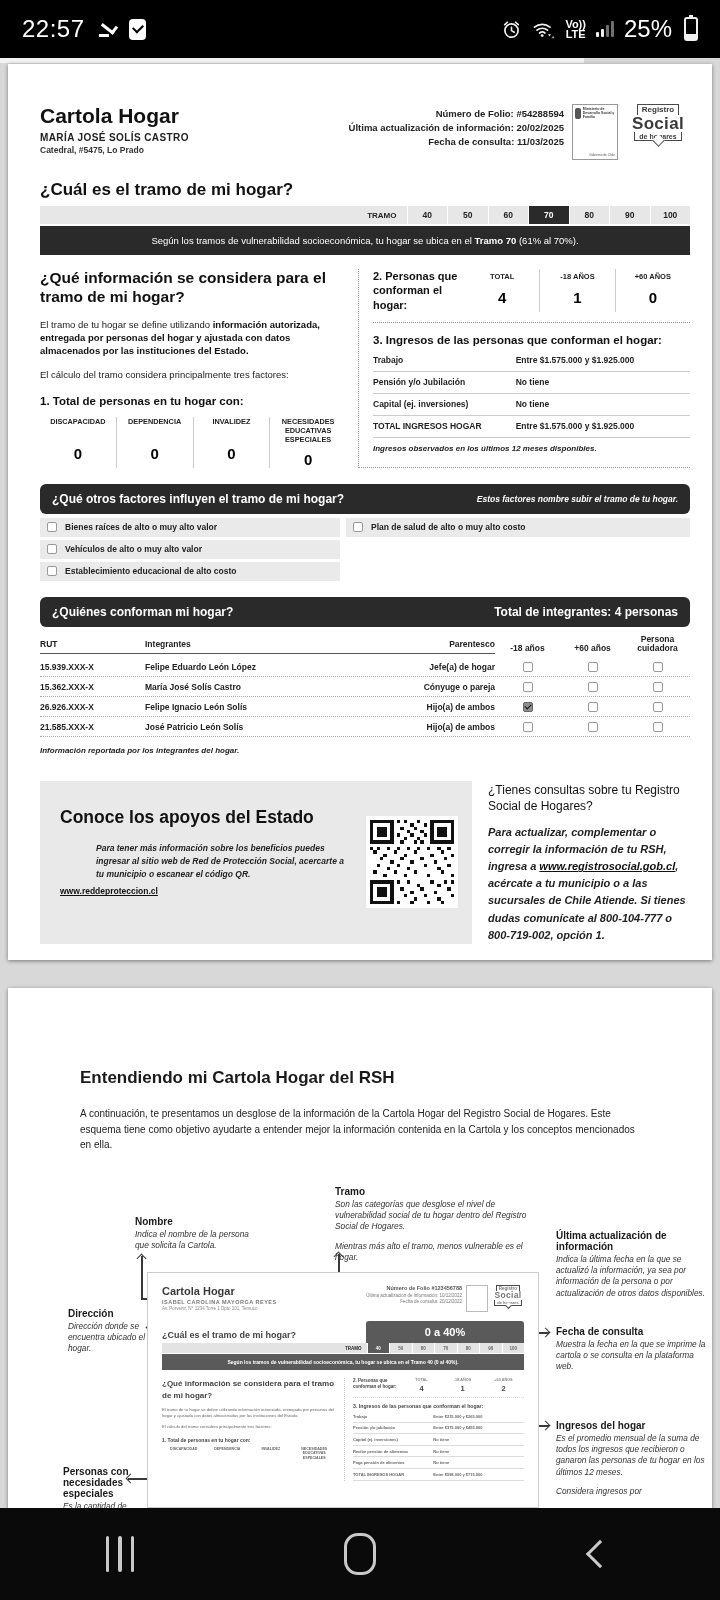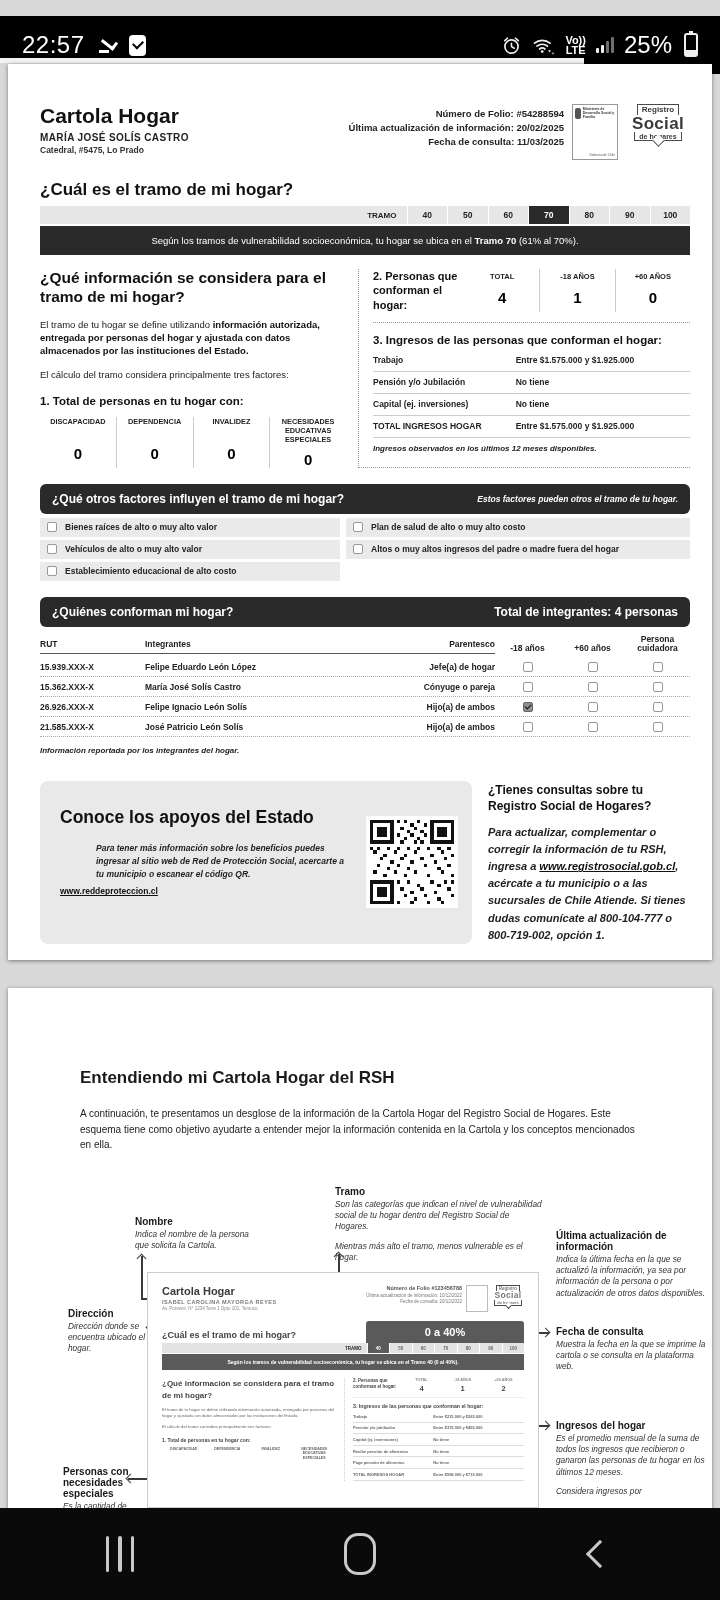--- a/index.html
+++ b/index.html
@@ -1,21 +1,21 @@
 <!DOCTYPE html>
 <html><head>
 <meta charset="utf-8">
 <style>
   * { margin:0; padding:0; box-sizing:border-box; }
   html,body { background:#000; }
   body { font-family:"Liberation Sans", sans-serif; }
   .screen { position:relative; width:720px; height:1600px; background:#d8d8d8; overflow:hidden; }
 
   
-  .status-bar { position:absolute; top:16px; left:0; width:720px; height:58px; background:#000;
+  .status-bar { position:absolute; top:0; left:0; width:720px; height:58px; background:#000;
     display:flex; align-items:center; justify-content:space-between; padding:0 22px; color:#fff; }
   .sb-left, .sb-right { display:flex; align-items:center; gap:10px; }
   .sb-time { font-size:24px; letter-spacing:.5px; }
   .ic-sent { position:relative; width:20px; height:16px; margin-left:4px; }
   .ic-sent::before { content:""; position:absolute; left:3px; top:1px; width:12px; height:6px;
     border-right:3px solid #fff; border-bottom:3px solid #fff; transform:rotate(38deg); }
   .ic-sent::after { content:""; position:absolute; left:0; bottom:0; width:10px; height:3px; background:#fff; }
   .ic-task { width:17px; height:21px; background:#fff; border-radius:4px; position:relative; }
   .ic-task::after { content:""; position:absolute; left:4px; top:5px; width:8px; height:5px;
     border-left:2.5px solid #000; border-bottom:2.5px solid #000; transform:rotate(-45deg); }
@@ -104,28 +104,28 @@
 
   .mem-head { display:flex; align-items:flex-end; padding:8px 0 3px; font-size:8.5px; font-weight:bold; color:#222; }
   .mem-row { display:flex; align-items:center; padding:4.5px 0; border-bottom:1px dotted #aaa; font-size:8.5px; font-weight:bold; color:#222; }
   .c-rut { width:105px; } .c-name { width:200px; } .c-rel { width:150px;text-align:right; }
   .c-chk { width:65px; text-align:center; line-height:1.15; }
   .mem-head .c-rut, .mem-head .c-name, .mem-head .c-rel { border-bottom:1.5px solid #555; padding-bottom:4px; }
   .mem-row .c-chk { display:flex; justify-content:center; }
   .mem-note { font-size:8px; font-weight:bold; font-style:italic; margin-top:9px; color:#222; }
 
   .apoyos { display:flex; gap:16px; margin-top:26px; }
-  .ap-box { width:432px; background:#e9e9e9; border-radius:8px; padding:16px 14px 16px 20px; display:flex; gap:20px; }
+  .ap-box { width:432px; background:#e9e9e9; border-radius:0; padding:16px 14px 16px 20px; display:flex; gap:20px; }
   .ap-txt { flex:1; }
   .ap-title { font-size:17.5px; font-weight:bold; color:#111; margin:10px 0 14px; }
   .ap-p { font-size:8.5px; font-weight:bold; font-style:italic; line-height:1.5; color:#222;margin-left:36px; }
   .ap-link { display:inline-block; font-size:8.5px; font-weight:bold; text-decoration:underline; color:#111; margin-top:2px; }
   .qr { width:92px; height:92px; background:#fff; align-self:center; padding:4px; }
   .cons { flex:1; padding-top:2px; }
-  .cons-title { font-size:12px; font-weight:bold; line-height:1.3; color:#111; }
+  .cons-title { font-size:12px; font-weight:normal; line-height:1.3; color:#111; }
   .cons-p { font-size:11px; font-weight:bold; font-style:italic; line-height:1.55; margin-top:10px; color:#222; }
   .cons-p u { color:#111; }
 
   
   .p2-title { position:absolute; left:72px; top:80px; font-size:17px; font-weight:bold; color:#1a1a1a; }
   .p2-intro { position:absolute; left:72px; top:118px; width:568px; font-size:10px; line-height:1.55; color:#222; }
   .ann { position:absolute; color:#222; }
   .ann .at { font-size:10px; font-weight:bold; color:#1a1a1a; }
   .ann .ax { font-size:8.3px; font-style:italic; line-height:1.35; margin-top:2px; color:#333; }
   .ann .ax + .ax { margin-top:8px; }
@@ -331,45 +331,41 @@
           <div class="ing-row">
               <span class="lab">TOTAL INGRESOS HOGAR</span>
               <span>Entre $1.575.000 y $1.925.000</span>
             </div>
           <div class="ing-note">Ingresos observados en los últimos 12 meses disponibles.</div>
         </div>
       </div>
 
       <div class="sec-bar">
         <span class="t">¿Qué otros factores influyen el tramo de mi hogar?</span>
-        <span class="s">Estos factores pueden otros el tramo de tu hogar.</span>
+        <span class="s">Estos factores nombre subir el tramo de tu hogar.</span>
       </div>
       <div class="fact-grid">
         <div class="fact-col a">
           <div class="fact-item">
               <span class="cb" data-checked="false"></span>
               <span>Bienes raíces de alto o muy alto valor</span>
             </div>
           <div class="fact-item">
               <span class="cb" data-checked="false"></span>
               <span>Vehículos de alto o muy alto valor</span>
             </div>
           <div class="fact-item">
               <span class="cb" data-checked="false"></span>
               <span>Establecimiento educacional de alto costo</span>
             </div>
         </div>
         <div class="fact-col b">
           <div class="fact-item">
               <span class="cb" data-checked="false"></span>
               <span>Plan de salud de alto o muy alto costo</span>
-            </div>
-          <div class="fact-item">
-              <span class="cb" data-checked="false"></span>
-              <span>Altos o muy altos ingresos del padre o madre fuera del hogar</span>
             </div>
         </div>
       </div>
 
       <div class="sec-bar">
         <span class="t">¿Quiénes conforman mi hogar?</span>
         <span class="t">Total de integrantes: 4 personas</span>
       </div>
       <div class="mem-head">
         <span class="c-rut">RUT</span>
@@ -467,21 +463,21 @@
       </div>
 
     </div>
 
     <div class="page page2">
       <div class="p2-title">Entendiendo mi Cartola Hogar del RSH</div>
       <div class="p2-intro">A continuación, te presentamos un desglose de la información de la Cartola Hogar del Registro Social de Hogares. Este esquema tiene como objetivo ayudarte a entender mejor la información contenida en la Cartola y los conceptos mencionados en ella.</div>
 
       <div class="ann" style="left:327px; top:198px; width:210px;">
         <div class="at">Tramo</div>
-        <div class="ax">Son las categorías que indican el nivel de vulnerabilidad social de tu hogar dentro del Registro Social de Hogares.</div>
+        <div class="ax">Son las categorías que desglose el nivel de vulnerabilidad social de tu hogar dentro del Registro Social de Hogares.</div>
         <div class="ax">Mientras más alto el tramo, menos vulnerable es el hogar.</div>
       </div>
       <div class="ann" style="left:127px; top:228px; width:115px;">
         <div class="at">Nombre</div>
         <div class="ax">Indica el nombre de la persona que solicita la Cartola.</div>
       </div>
       <div class="ann" style="left:60px; top:320px; width:92px;">
         <div class="at">Dirección</div>
         <div class="ax">Dirección donde se encuentra ubicado el hogar.</div>
       </div>

